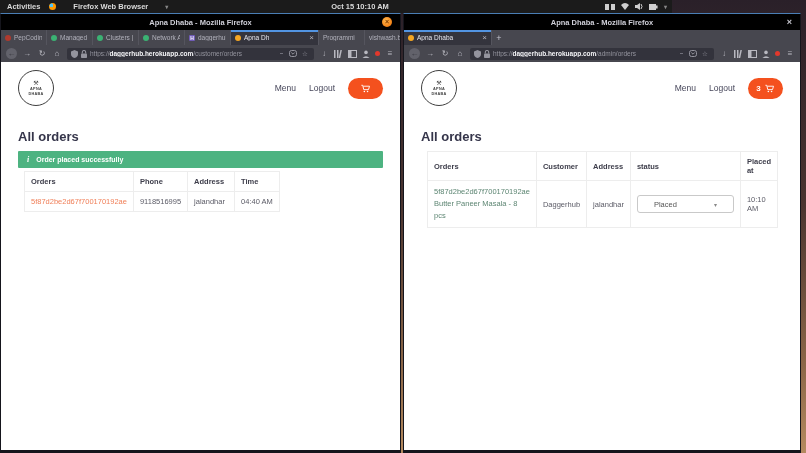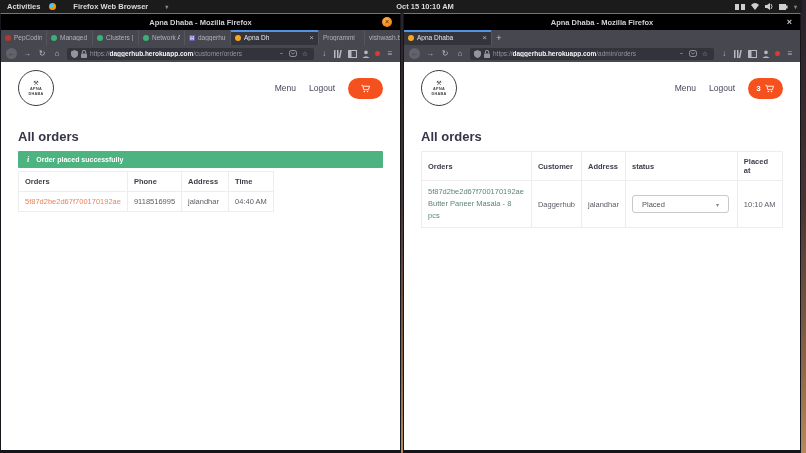--- a/index.html
+++ b/index.html
@@ -2,21 +2,21 @@
 <html><head>
 <meta charset="utf-8">
 <style>
   * { margin:0; padding:0; box-sizing:border-box; }
   html,body { width:806px; height:453px; }
   body { font-family:"Liberation Sans", sans-serif; }
   .screen { position:relative; width:806px; height:453px; overflow:hidden;
             background:linear-gradient(180deg,#2a2029 0%,#4a3430 45%,#8a6547 80%,#b58a5f 100%); }
 
   
-  .topbar { position:absolute; top:0; left:0; width:802px; height:13px; background:#1b1b1b;
+  .topbar { position:absolute; top:0; left:0; width:672px; height:13px; background:#1b1b1b;
             color:#dadada; font-size:7.5px; font-weight:bold; display:flex; align-items:center; }
   .topbar-left { display:flex; align-items:center; gap:9px; padding-left:7px; }
   .ff-orb { width:7px; height:7px; border-radius:50%; background:radial-gradient(circle at 35% 35%, #4fc3f7 0 30%, #ff9800 31% 100%); display:inline-block; }
   .appmenu { display:flex; align-items:center; gap:17px; }
   .clock { position:absolute; left:0; right:0; text-align:center; pointer-events:none;padding-left:48px; }
   .tray { position:absolute; right:5px; top:0; height:13px; display:flex; align-items:center; gap:6px; }
   .tray svg { display:block; }
 
   
   .window { position:absolute; top:13px; height:440px; background:#3c3c46;
@@ -75,29 +75,29 @@
           display:flex; flex-direction:column; align-items:center; justify-content:center; line-height:1.2; }
   .logo .glyph { font-size:6px; }
   .logo .brand { font-size:3.8px; font-weight:bold; letter-spacing:.3px; }
   .hdr-right { display:flex; align-items:center; gap:13px; font-size:8.5px; color:#46465a; }
   .cart-pill { background:#f4511e; border-radius:11px; min-width:35px; height:21px; padding:0 8px;
                display:flex; align-items:center; justify-content:center; gap:3px; color:#fff; font-size:8px; font-weight:bold; }
   .page-heading { font-size:13px; font-weight:bold; color:#35354a; margin:23px 17px 7px 17px; }
   .alert { margin:0 17px 3px 17px; background:#4db381; color:#fff; font-size:7px; font-weight:bold;
            height:17px; display:flex; align-items:center; gap:7px; padding:0 9px; border-radius:1px; }
   .alert .info-i { font-family:"Liberation Serif", serif; font-style:italic; font-weight:bold; font-size:8px; }
-  table { border-collapse:collapse; margin:2px 17px; font-size:7.5px; color:#5b5b66; table-layout:fixed; }
+  table { border-collapse:collapse; margin:2px 23px; font-size:7.5px; color:#5b5b66; table-layout:fixed; }
   th { font-weight:bold; color:#3d3d4a; text-align:left; padding:5px 6px; border:1px solid #ededed; }
   td { padding:5px 6px; border:1px solid #ededed; vertical-align:middle; }
   .t-left  col.c1{width:106px;} .t-left col.c2{width:52px;} .t-left col.c3{width:47px;} .t-left col.c4{width:45px;}
   .t-right col.c1{width:110px;} .t-right col.c2{width:47px;} .t-right col.c3{width:44px;} .t-right col.c4{width:112px;} .t-right col.c5{width:46px;}
   .order-link { color:#f0805a; }
   .order-cell { color:#5c8572; line-height:1.6; }
   .status-select { border:1px solid #c9c9c9; border-radius:3px; height:18px; width:97px; background:#fff;
-                   display:flex; align-items:center; justify-content:space-between; padding:0 9px; color:#555; font-size:7.5px; }
+                   display:flex; align-items:center; justify-content:space-between; padding:0 16px; color:#555; font-size:7.5px; }
   .chev::before { content:"▾"; color:#888; font-size:6px; }
 </style>
 </head>
 <body>
 
 <div class="screen">
 
   <div class="topbar">
     <div class="topbar-left">
       <span>Activities</span>

